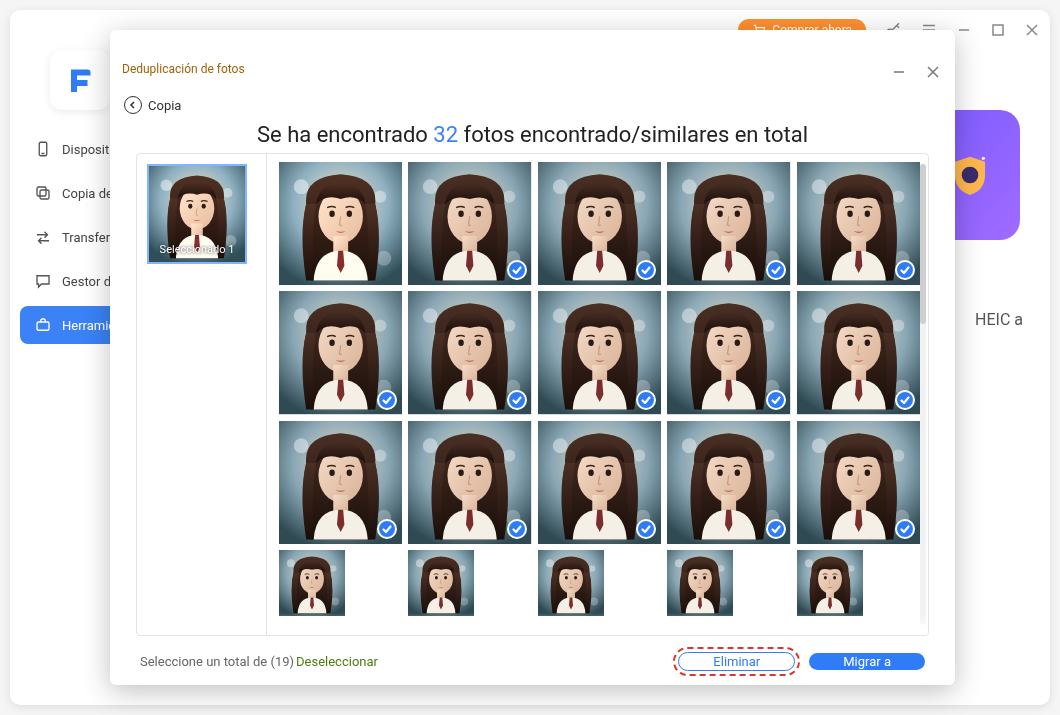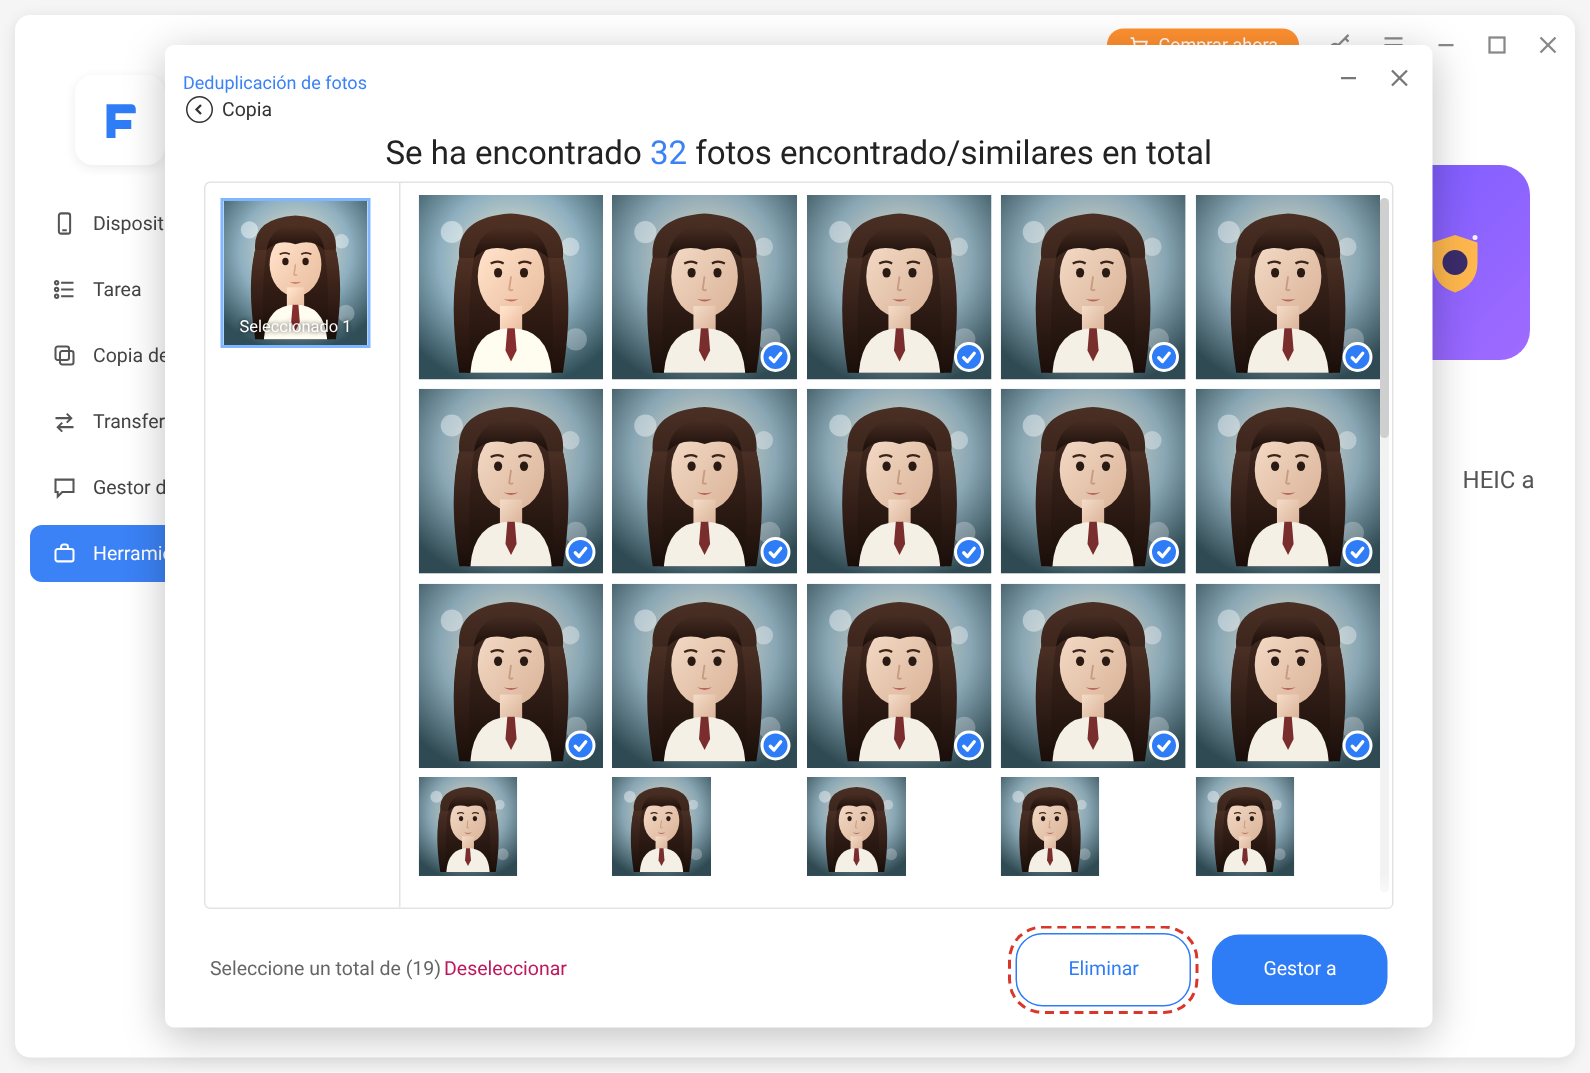--- a/index.html
+++ b/index.html
@@ -61,22 +61,22 @@
 
   
   .modal {
     position: absolute; left: 110px; top: 30px;
     width: 845px; height: 655px;
     background: #fff; border-radius: 6px;
     box-shadow: 0 6px 28px rgba(0,0,0,0.25);
     display: flex; flex-direction: column;
   }
   .modal-titlebar {
-    height: 32px; display: flex; align-items: flex-end;
-    padding: 0 12px; font-size: 12px; color: #3b82f6;
+    height: 32px; display: flex; align-items: flex-start;
+    padding: 0 12px; font-size: 12px; color: #a16207; margin-top: 32px;
   }
   .modal-titlebar .spacer { flex: 1; }
   .modal-winbtn { width: 20px; height: 20px; display: flex; align-items: center; justify-content: center; color: #666; cursor: pointer; margin-left: 14px; }
 
   .back-row { padding: 2px 14px 6px; display: flex; align-items: center; gap: 6px; font-size: 13px; color: #333; cursor: pointer; }
   .back-ico { width: 18px; height: 18px; border: 1.5px solid #333; border-radius: 50%; display: flex; align-items: center; justify-content: center; }
 
   .headline { text-align: center; font-size: 22px; color: #222; padding: 2px 20px 6px; font-weight: 400; }
   .headline .count { color: #3b82f6; }
   .subline { text-align: center; font-size: 13px; color: #555; padding-bottom: 10px; }
@@ -113,24 +113,24 @@
     background: linear-gradient(to bottom, rgba(255,255,255,0), #fff);
     pointer-events: none;
   }
   .scroll-gutter { position: absolute; right: 2px; top: 10px; bottom: 10px; width: 6px; background: #f2f2f2; border-radius: 3px;}
   .scroll-thumb { position: absolute; right: 2px; top: 10px; width: 6px; height: 160px; background: #cfcfcf; border-radius: 3px;}
 
   .footer-row {
     display: flex; align-items: center; padding: 16px 30px 14px;
     font-size: 13px; color: #666;
   }
-  .footer-row .link { color: #be185d; cursor: pointer; margin-left: 2px;}
+  .footer-row .link { color: #4d7c0f; cursor: pointer; margin-left: 2px;}
   .footer-row .spacer { flex:1;}
   .btn {
-    border: none; border-radius: 18px; padding: 16px 34px; font-size: 13px;
+    border: none; border-radius: 18px; padding: 1px 34px; font-size: 13px;
     cursor: pointer; margin-left: 14px;
   }
   .btn.delete {
     background: #fff; color: #2f7df6; border: 1px solid #2f7df6;
     outline: 2px dashed #d9372b; outline-offset: 3px;
   }
   .btn.migrate { background: #2f7df6; color: #fff; }
 
   
   .portrait-svg { width: 100%; height: 100%; display: block; }
@@ -238,31 +238,20 @@
   <div class="sidebar">
     <div class="side-item">
       <svg class="side-ico" viewBox="0 0 24 24" fill="none" stroke="#555" stroke-width="1.8">
           <rect x="7" y="3" width="10" height="18" rx="2"></rect>
           <line x1="10" y1="18" x2="14" y2="18"></line>
         </svg>
       <span>Dispositivos</span>
     </div>
     <div class="side-item">
       <svg class="side-ico" viewBox="0 0 24 24" fill="none" stroke="#555" stroke-width="1.8">
-          <circle cx="5" cy="6" r="1.5"></circle>
-          <line x1="9" y1="6" x2="20" y2="6"></line>
-          <circle cx="5" cy="12" r="1.5"></circle>
-          <line x1="9" y1="12" x2="20" y2="12"></line>
-          <circle cx="5" cy="18" r="1.5"></circle>
-          <line x1="9" y1="18" x2="20" y2="18"></line>
-        </svg>
-      <span>Tarea</span>
-    </div>
-    <div class="side-item">
-      <svg class="side-ico" viewBox="0 0 24 24" fill="none" stroke="#555" stroke-width="1.8">
           <rect x="8" y="8" width="12" height="12" rx="2"></rect>
           <rect x="4" y="4" width="12" height="12" rx="2"></rect>
         </svg>
       <span>Copia de seguridad</span>
     </div>
     <div class="side-item">
       <svg class="side-ico" viewBox="0 0 24 24" fill="none" stroke="#555" stroke-width="1.8">
           <path d="M4 9 h14 M14 5 l4 4 -4 4"></path>
           <path d="M20 17 h-14 M10 13 l-4 4 4 4"></path>
         </svg>
@@ -510,15 +499,15 @@
     </div>
   </div>
 
   <div class="footer-row">
     <span>Seleccione un total de (</span>
       <span>19</span>
       <span>) </span>
     <span class="link">Deseleccionar</span>
     <span class="spacer"></span>
     <button class="btn delete">Eliminar</button>
-    <button class="btn migrate">Gestor a</button>
+    <button class="btn migrate">Migrar a</button>
   </div>
 </div>
 
 </body></html>

